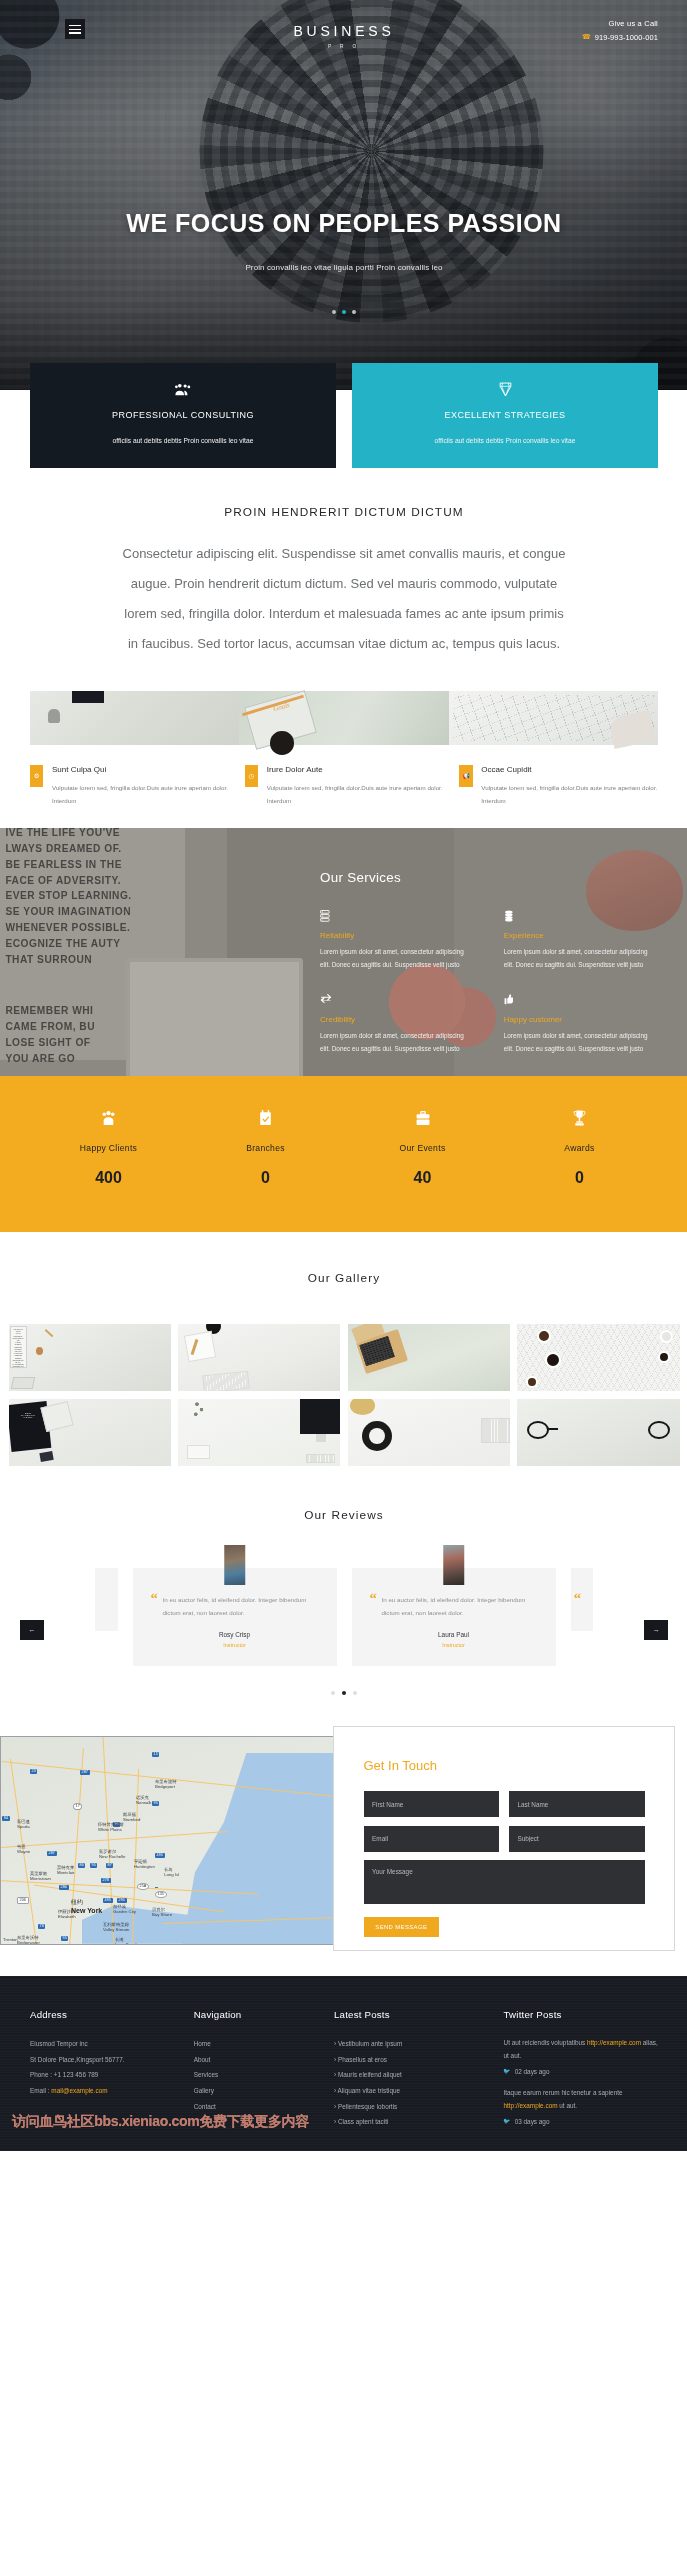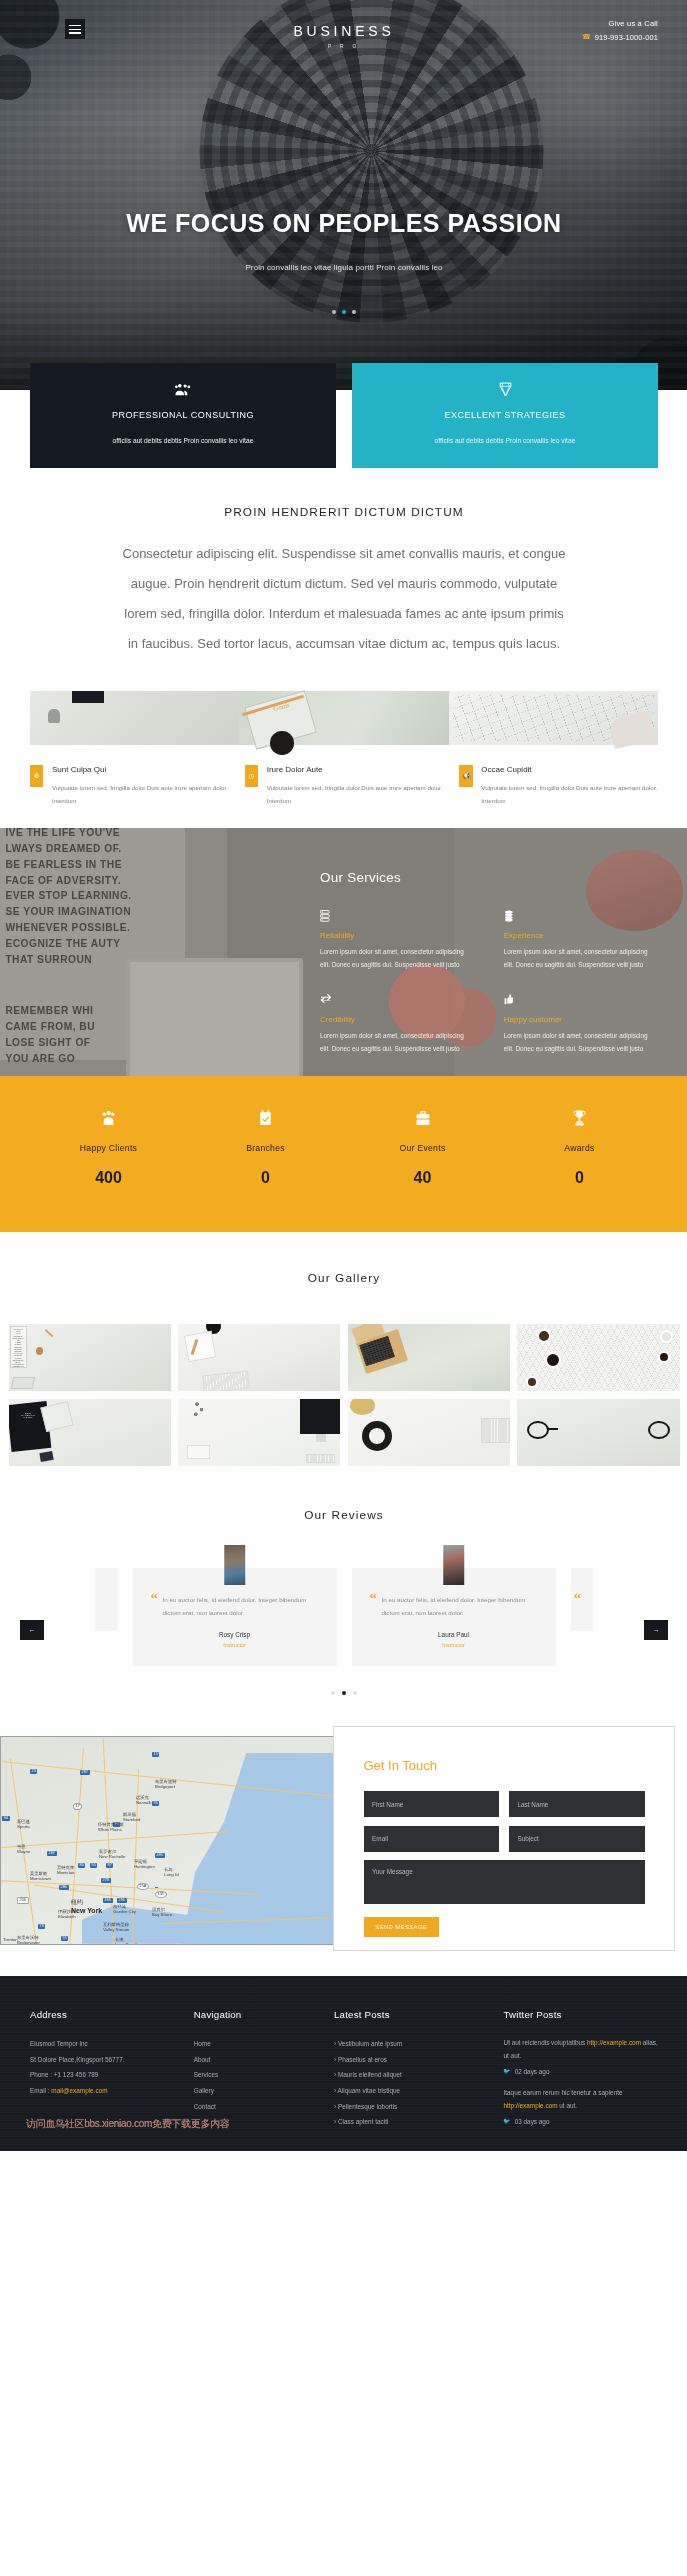--- a/index.html
+++ b/index.html
@@ -307,22 +307,22 @@
   .fline{ font-size:6.4px; line-height:2.45; color:#a9acaf; }
   .fline a{ color:#f0a81e; text-decoration:none; }
   .fnav a{ display:block; font-size:6.4px; line-height:2.45; color:#a9acaf; text-decoration:none; }
   .fpost{ font-size:6.4px; line-height:2.45; color:#a9acaf; }
   .fpost:before{ content:"› "; color:#a9acaf; }
   .ftw{ font-size:6.4px; line-height:2.05; color:#a9acaf; margin-bottom:5.9px; }
   .ftw a{ color:#f0a81e; text-decoration:none; }
   .ftw-time{ font-size:6.4px; color:#a9acaf; margin-bottom:10.7px; display:flex; gap:3.8px; align-items:center;}
   .tw-bird{ color:#a9acaf; font-size:5.9px; }
   .watermark{
-    position:absolute; left:26px; bottom:20.4px;
-    font-size:10px; font-weight:400; color:#c77a6a;
+    position:absolute; left:12px; bottom:20.4px;
+    font-size:14px; font-weight:700; color:#c77a6a;
     text-shadow:0 0 0.5px rgba(255,255,255,.4);
     letter-spacing:-0.3px; white-space:nowrap;
   }
 </style>
 </head>
 <body>
 
 <section class="hero">
   <div class="hero-bg"></div>
   <div class="hero-dome"></div>

